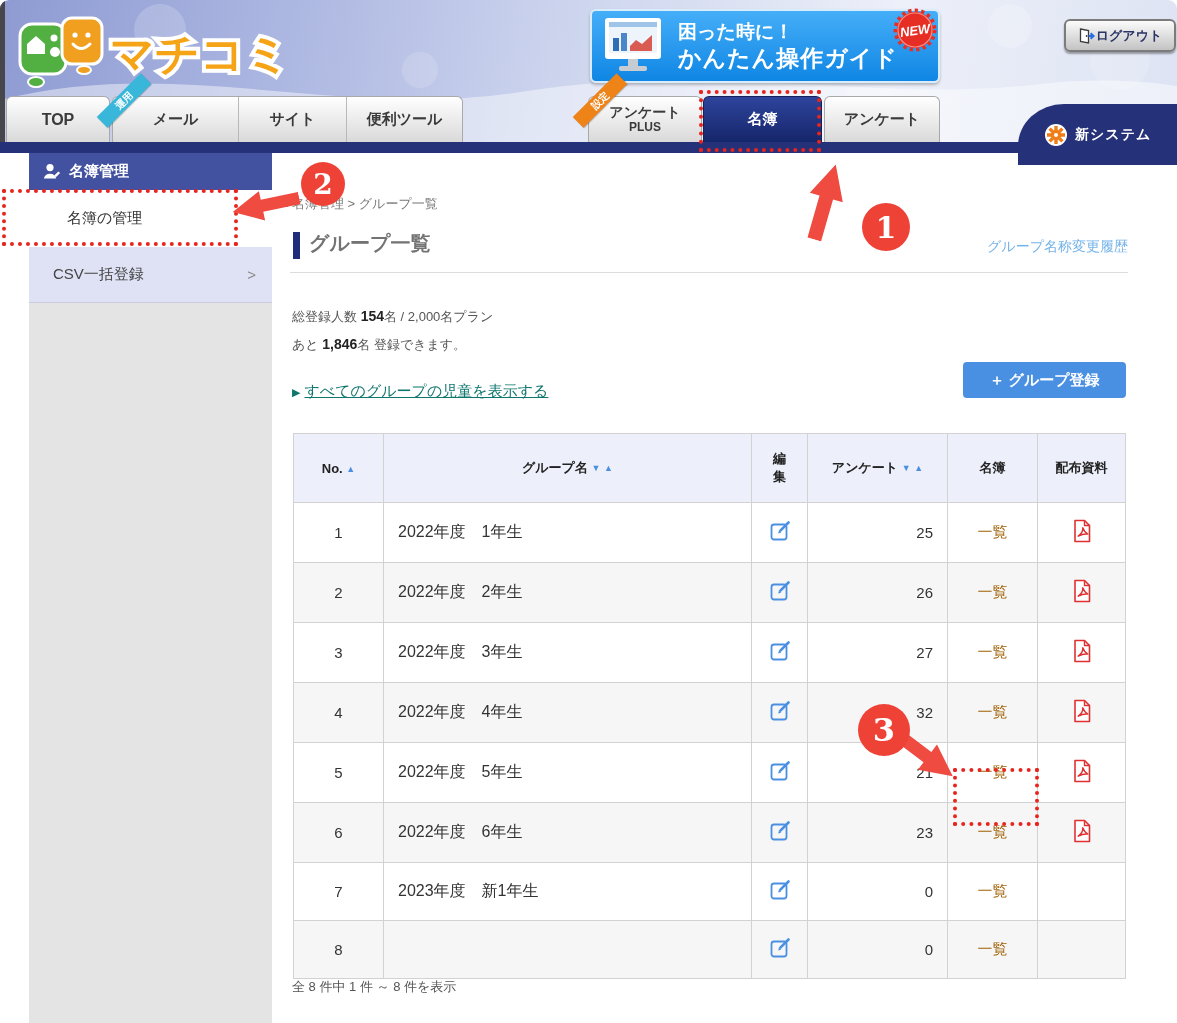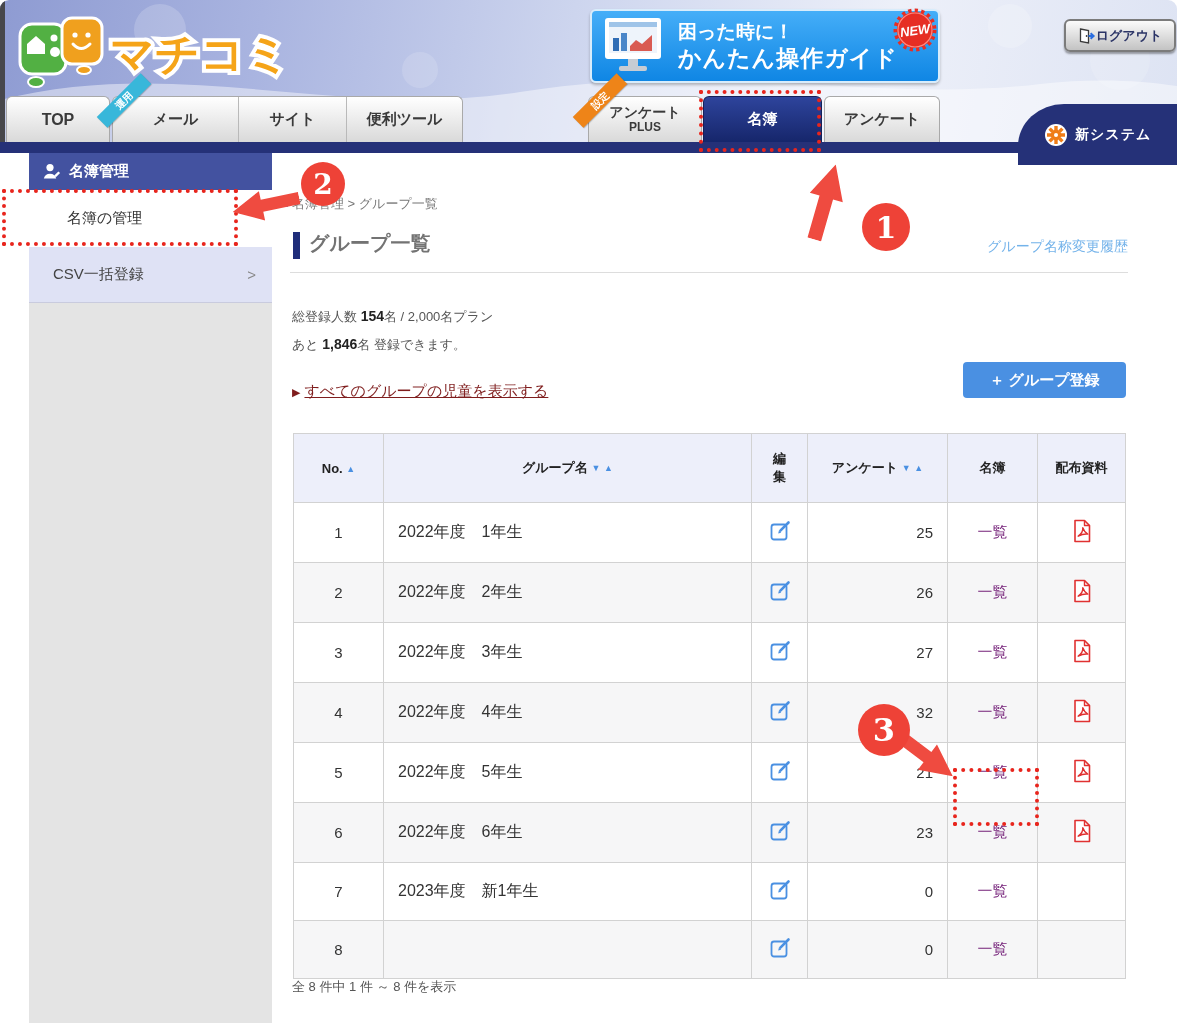--- a/index.html
+++ b/index.html
@@ -71,39 +71,39 @@
   .title-bar{position:absolute;left:293px;top:232px;width:7px;height:27px;background:#1f2d7a;}
   .page-title{position:absolute;left:309px;top:230px;font-size:20px;font-weight:bold;color:#737373;}
   .history-link{position:absolute;left:958px;top:238px;width:170px;text-align:right;font-size:14px;
        color:#74b3ea;cursor:pointer;}
   .title-divider{position:absolute;left:290px;top:272px;width:838px;height:1px;background:#ddd;}
 
   .stats1{position:absolute;left:292px;top:308px;font-size:13px;color:#555;}
   .stats2{position:absolute;left:292px;top:336px;font-size:13px;color:#555;}
   .stats-b{font-weight:bold;color:#222;font-size:14px;}
 
-  .show-all{position:absolute;left:292px;top:382px;font-size:15px;color:#7f1d1d;cursor:pointer;}
+  .show-all{position:absolute;left:292px;top:382px;font-size:15px;color:#0f766e;cursor:pointer;}
   .show-all .tri{font-size:11px;margin-right:4px;text-decoration:none;display:inline-block;}
   .show-all .txt{text-decoration:underline;}
 
   .register-btn{position:absolute;left:963px;top:362px;width:163px;height:36px;background:#4a90e2;
        border:none;border-radius:4px;color:#fff;font-size:15px;font-weight:bold;cursor:pointer;
        font-family:Liberation Sans, sans-serif;}
 
   
   .grp-table{position:absolute;left:293px;top:433px;width:832px;border-collapse:collapse;
        table-layout:fixed;background:#fff;}
   .grp-table th,.grp-table td{border:1px solid #d2d2d2;padding:16px;}
   .grp-table thead th{background:#edeffa;height:44px;font-size:13px;color:#222;font-weight:bold;}
   .grp-table tbody td{height:58px;font-size:15px;color:#333;text-align:center;}
   .grp-table tbody tr:nth-child(even) td{background:#f6f6f7;}
   .c-name{text-align:left !important;padding-left:14px !important;font-size:16px !important;}
   .c-count{text-align:right !important;padding-right:14px !important;}
   .sort{color:#4a90e2;font-size:9px;vertical-align:1px;cursor:pointer;}
-  .listlink{color:#701a75;cursor:pointer;}
+  .listlink{color:#a16207;cursor:pointer;}
   .editbtn,.pdfbtn{display:inline-block;cursor:pointer;line-height:0;}
 
   .result-summary{position:absolute;left:292px;top:978px;font-size:13px;color:#555;}
 
   
   .dotted{position:absolute;border:4px dotted #e8251d;z-index:44;pointer-events:none;}
   .dr-tab{left:699px;top:90px;width:122px;height:62px;}
   .dr-side{left:2px;top:189px;width:236px;height:57px;}
   .dr-list{left:953px;top:768px;width:86px;height:58px;}
   .ann-circle{position:absolute;border-radius:50%;background:#ee4237;color:#fff;z-index:46;

